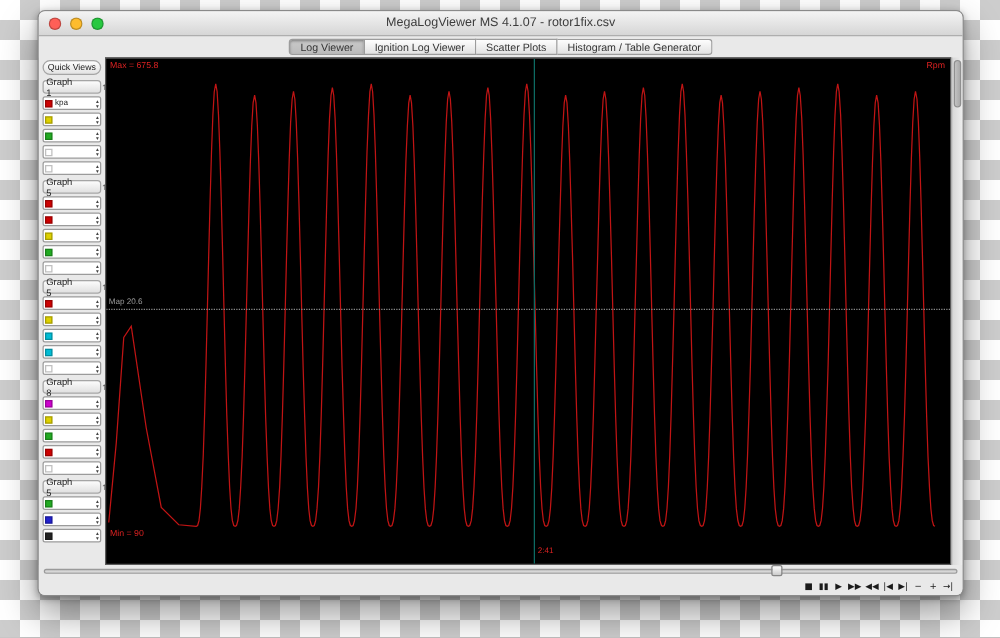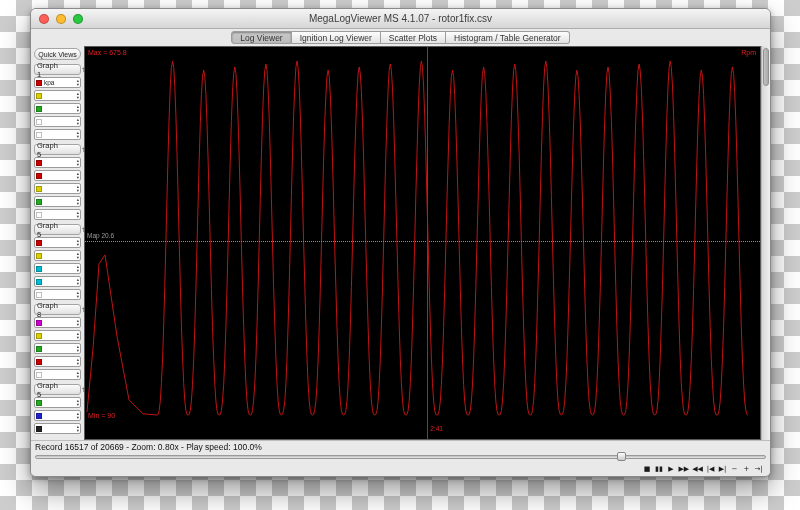--- a/index.html
+++ b/index.html
@@ -257,21 +257,20 @@
         <div class="maplbl" style="top: calc(49.5% - 9px);">Map 20.6</div>
         <div class="cursor" style="left: 50.7%; background: rgb(13, 107, 99);"></div>
         <div class="cursorlbl" style="left: calc(50.7% + 3px);">2:41</div>
       </div>
 
       <div class="vscroll">
         <div class="vthumb"></div>
       </div>
     </div>
 
-    <div class="status">Record 16517 of 20669 - Zoom: 0.80x - Play speed: 100.0%</div>
 
     <div class="sliderrow">
       <div class="slider-track"></div>
       <div class="slider-thumb" style="left: calc(80% - 5px);"></div>
     </div>
 
     <div class="transport">
         <span class="tbtn">■</span>
         <span class="tbtn">▮▮</span>
         <span class="tbtn">▶</span>

